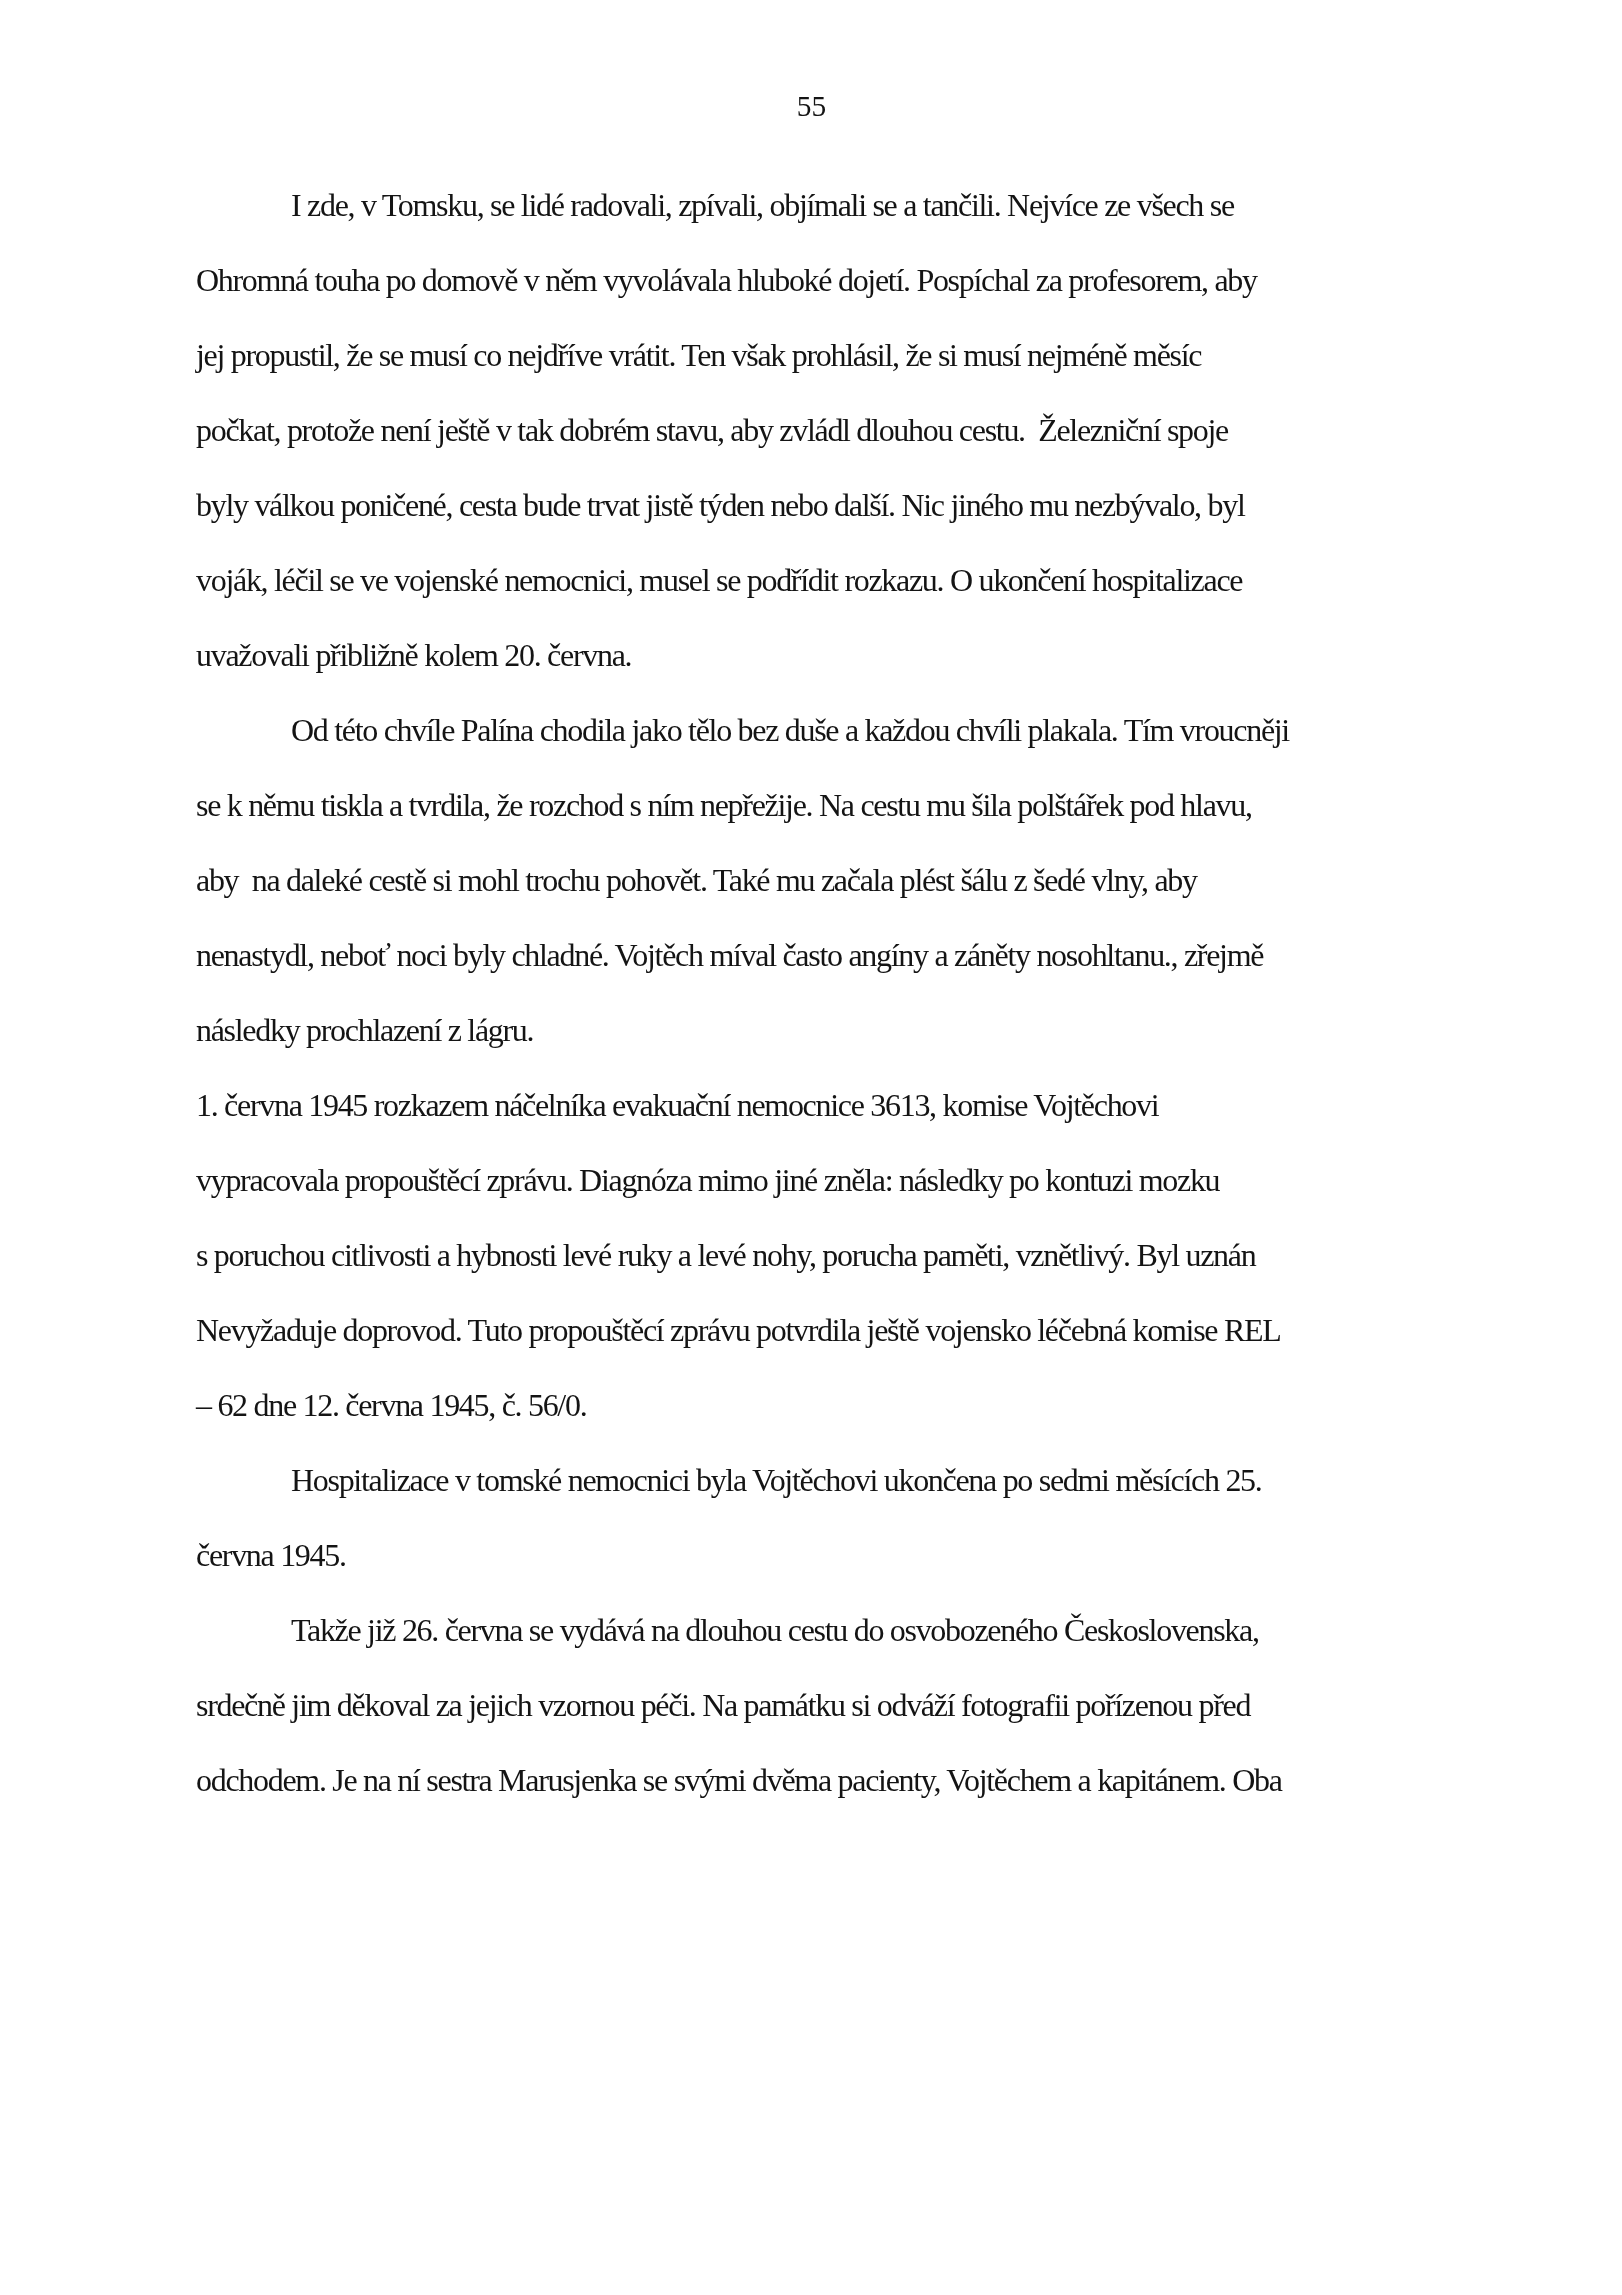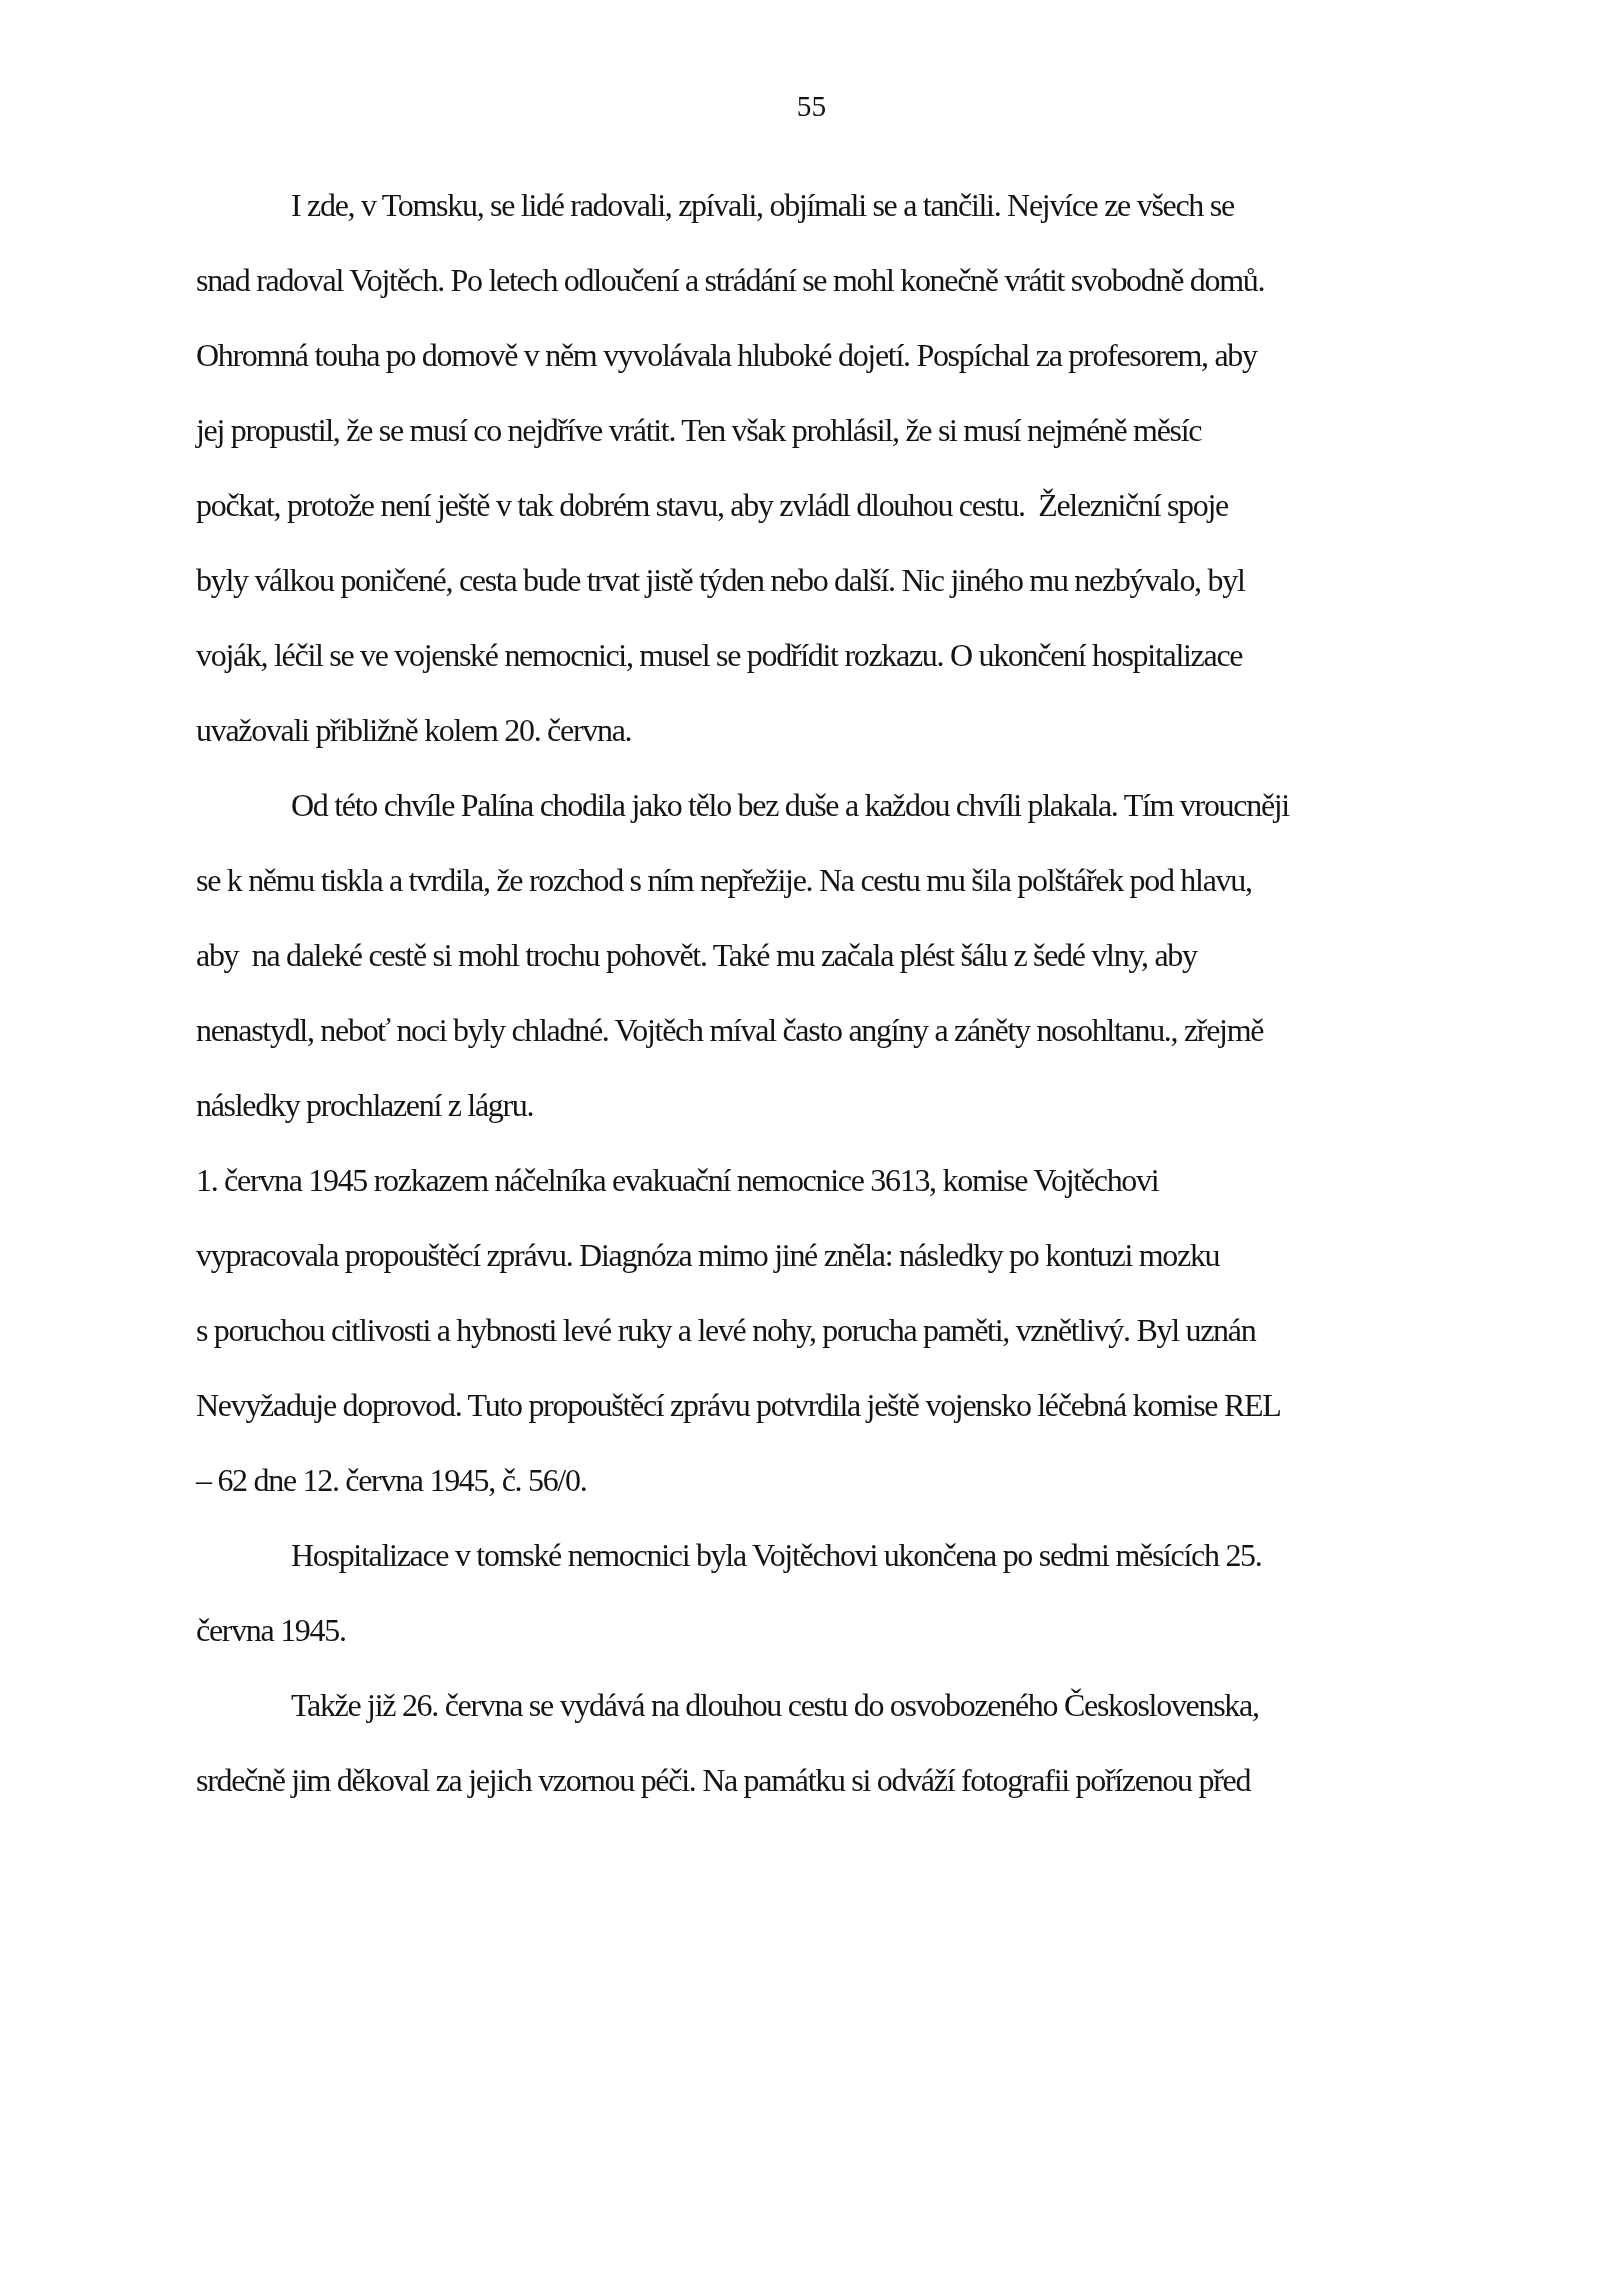--- a/index.html
+++ b/index.html
@@ -45,36 +45,36 @@
     text-indent: 95px;        
   }
 </style>
 </head>
 <body>
 
 <div class="page">
   <div class="page-number">55</div>
   <div class="text-block">
       <div class="line indent">I zde, v Tomsku, se lidé radovali, zpívali, objímali se a tančili. Nejvíce ze všech se</div>
-      <div class="line">snad radoval Vojtěch. Po letech odloučení a strádání se mohl konečně vrátit svobodně domů.</div>
       <div class="line">Ohromná touha po domově v něm vyvolávala hluboké dojetí. Pospíchal za profesorem, aby</div>
       <div class="line">jej propustil, že se musí co nejdříve vrátit. Ten však prohlásil, že si musí nejméně měsíc</div>
       <div class="line">počkat, protože není ještě v tak dobrém stavu, aby zvládl dlouhou cestu.  Železniční spoje</div>
       <div class="line">byly válkou poničené, cesta bude trvat jistě týden nebo další. Nic jiného mu nezbývalo, byl</div>
       <div class="line">voják, léčil se ve vojenské nemocnici, musel se podřídit rozkazu. O ukončení hospitalizace</div>
       <div class="line">uvažovali přibližně kolem 20. června.</div>
       <div class="line indent">Od této chvíle Palína chodila jako tělo bez duše a každou chvíli plakala. Tím vroucněji</div>
       <div class="line">se k němu tiskla a tvrdila, že rozchod s ním nepřežije. Na cestu mu šila polštářek pod hlavu,</div>
       <div class="line">aby  na daleké cestě si mohl trochu pohovět. Také mu začala plést šálu z šedé vlny, aby</div>
       <div class="line">nenastydl, neboť noci byly chladné. Vojtěch míval často angíny a záněty nosohltanu., zřejmě</div>
       <div class="line">následky prochlazení z lágru.</div>
       <div class="line">1. června 1945 rozkazem náčelníka evakuační nemocnice 3613, komise Vojtěchovi</div>
       <div class="line">vypracovala propouštěcí zprávu. Diagnóza mimo jiné zněla: následky po kontuzi mozku</div>
       <div class="line">s poruchou citlivosti a hybnosti levé ruky a levé nohy, porucha paměti, vznětlivý. Byl uznán</div>
       <div class="line">Nevyžaduje doprovod. Tuto propouštěcí zprávu potvrdila ještě vojensko léčebná komise REL</div>
       <div class="line">– 62 dne 12. června 1945, č. 56/0.</div>
       <div class="line indent">Hospitalizace v tomské nemocnici byla Vojtěchovi ukončena po sedmi měsících 25.</div>
       <div class="line">června 1945.</div>
       <div class="line indent">Takže již 26. června se vydává na dlouhou cestu do osvobozeného Československa,</div>
       <div class="line">srdečně jim děkoval za jejich vzornou péči. Na památku si odváží fotografii pořízenou před</div>
+      <div class="line">odchodem. Je na ní sestra Marusjenka se svými dvěma pacienty, Vojtěchem a kapitánem. Oba</div>
     </div>
 </div>
 
 
 </body></html>

